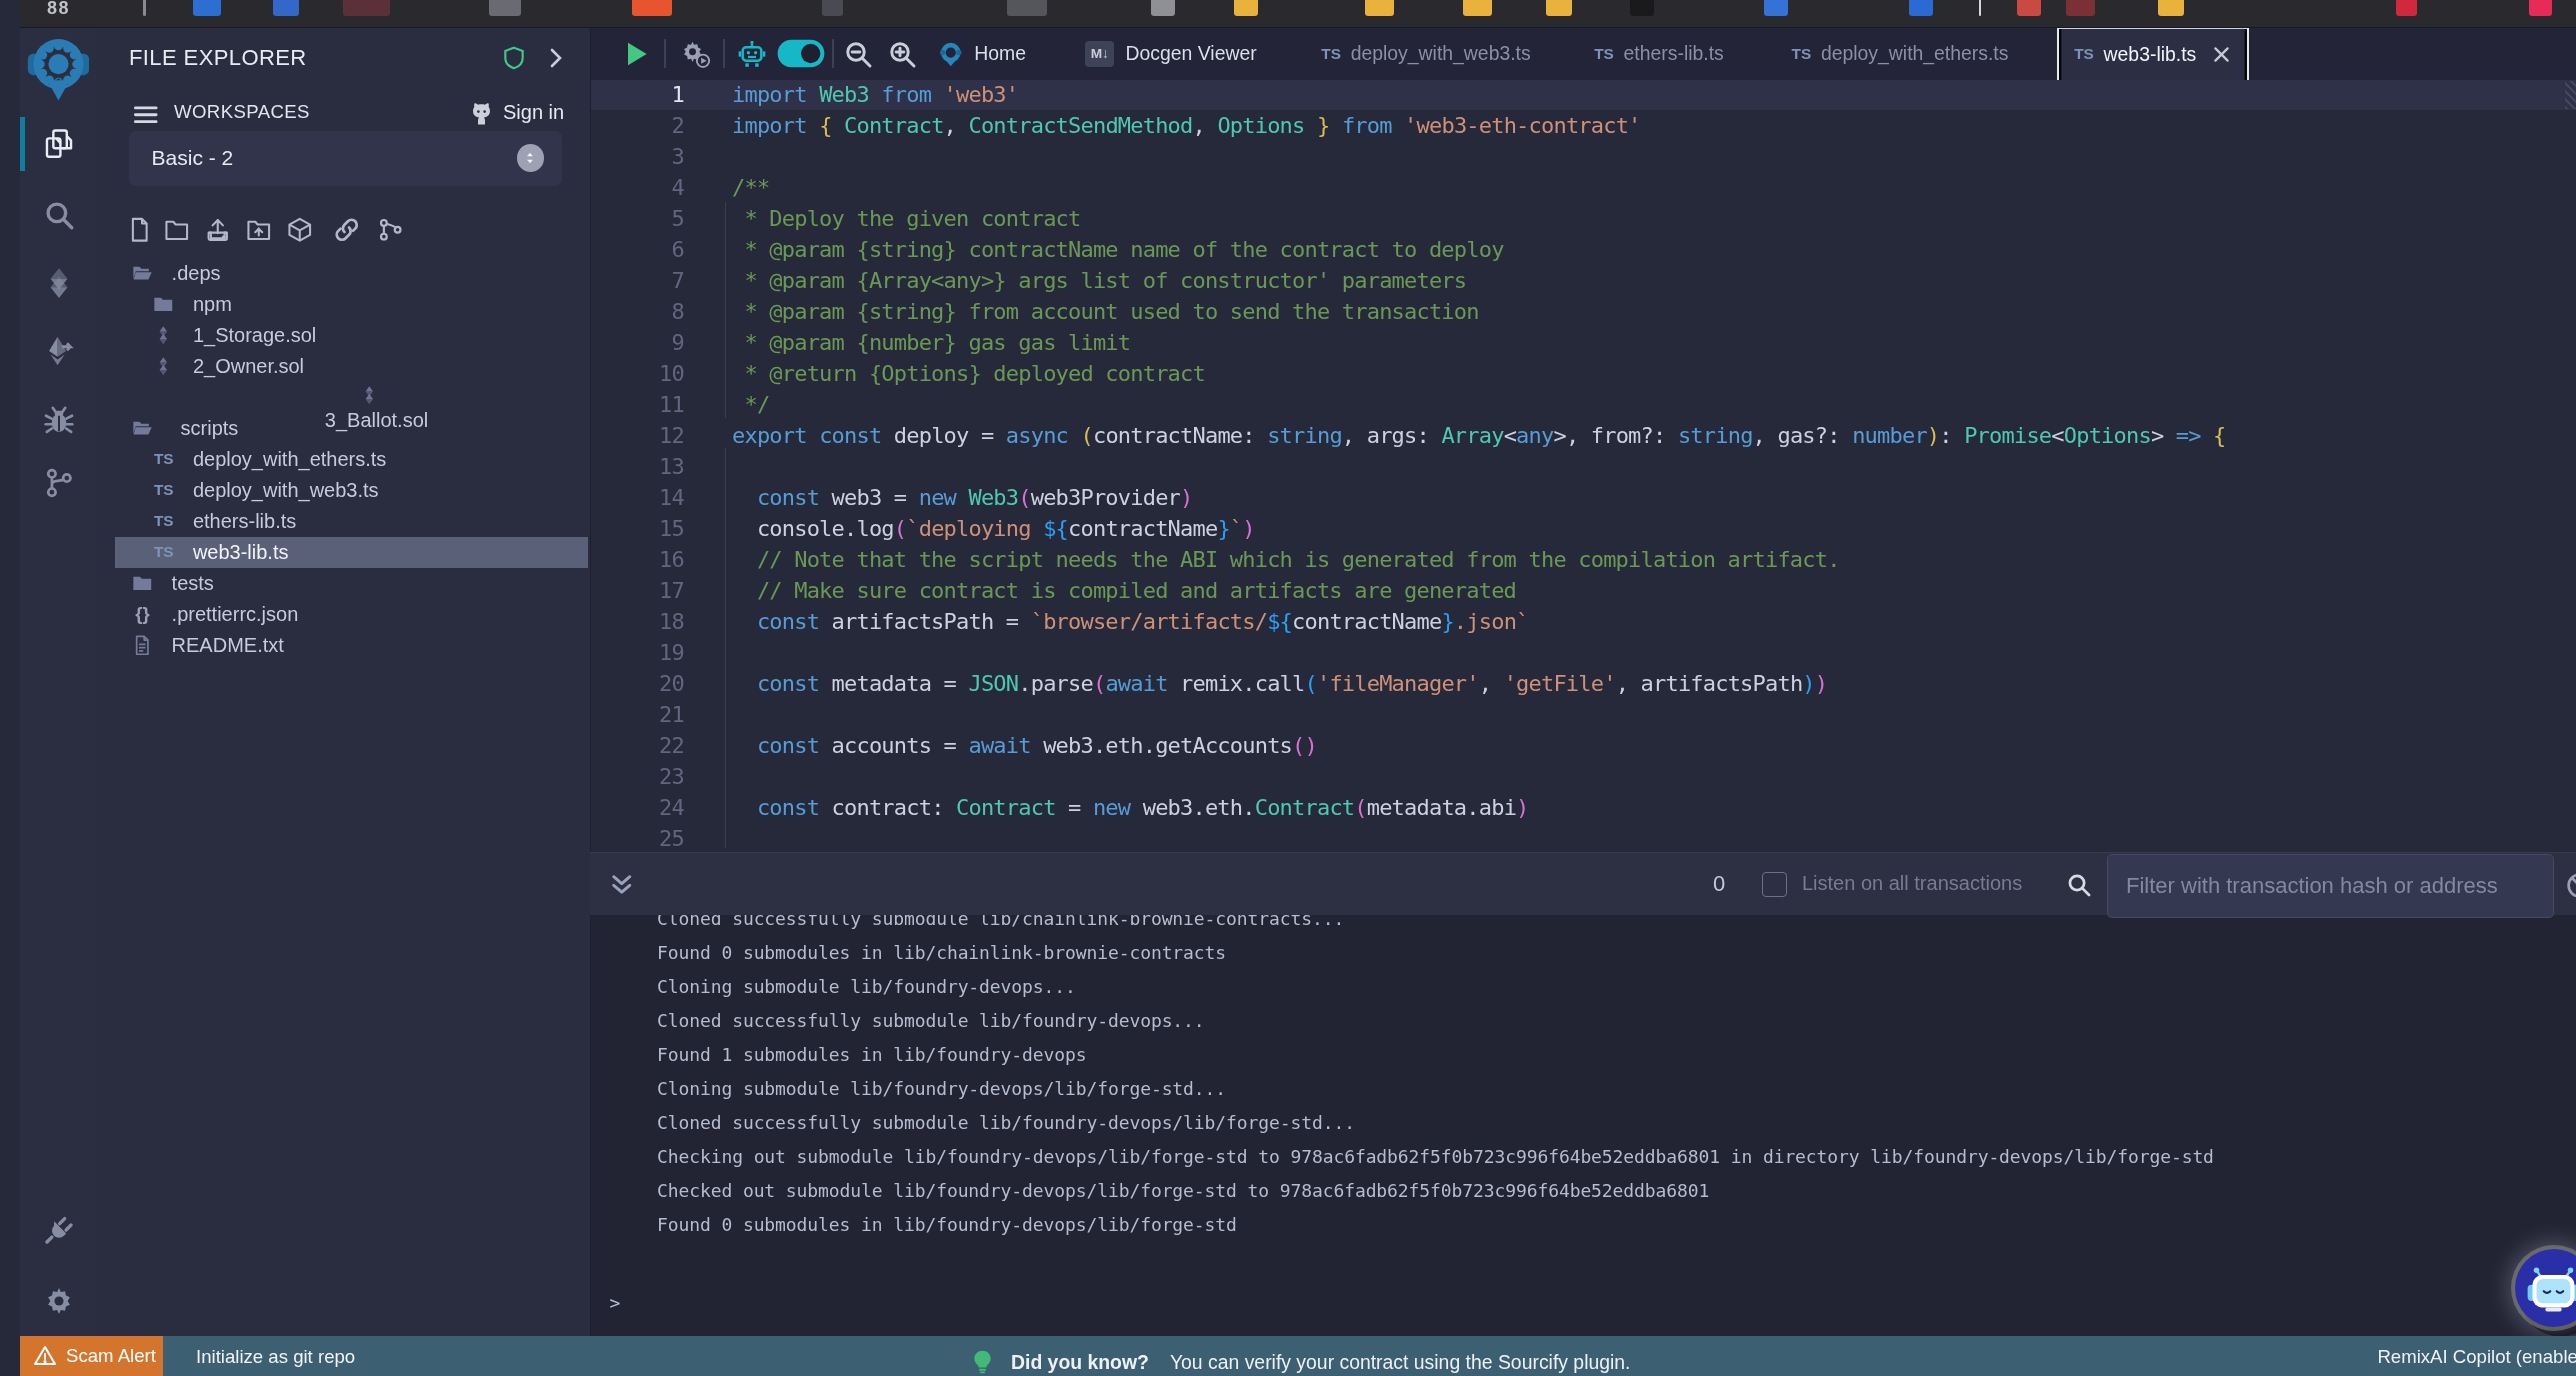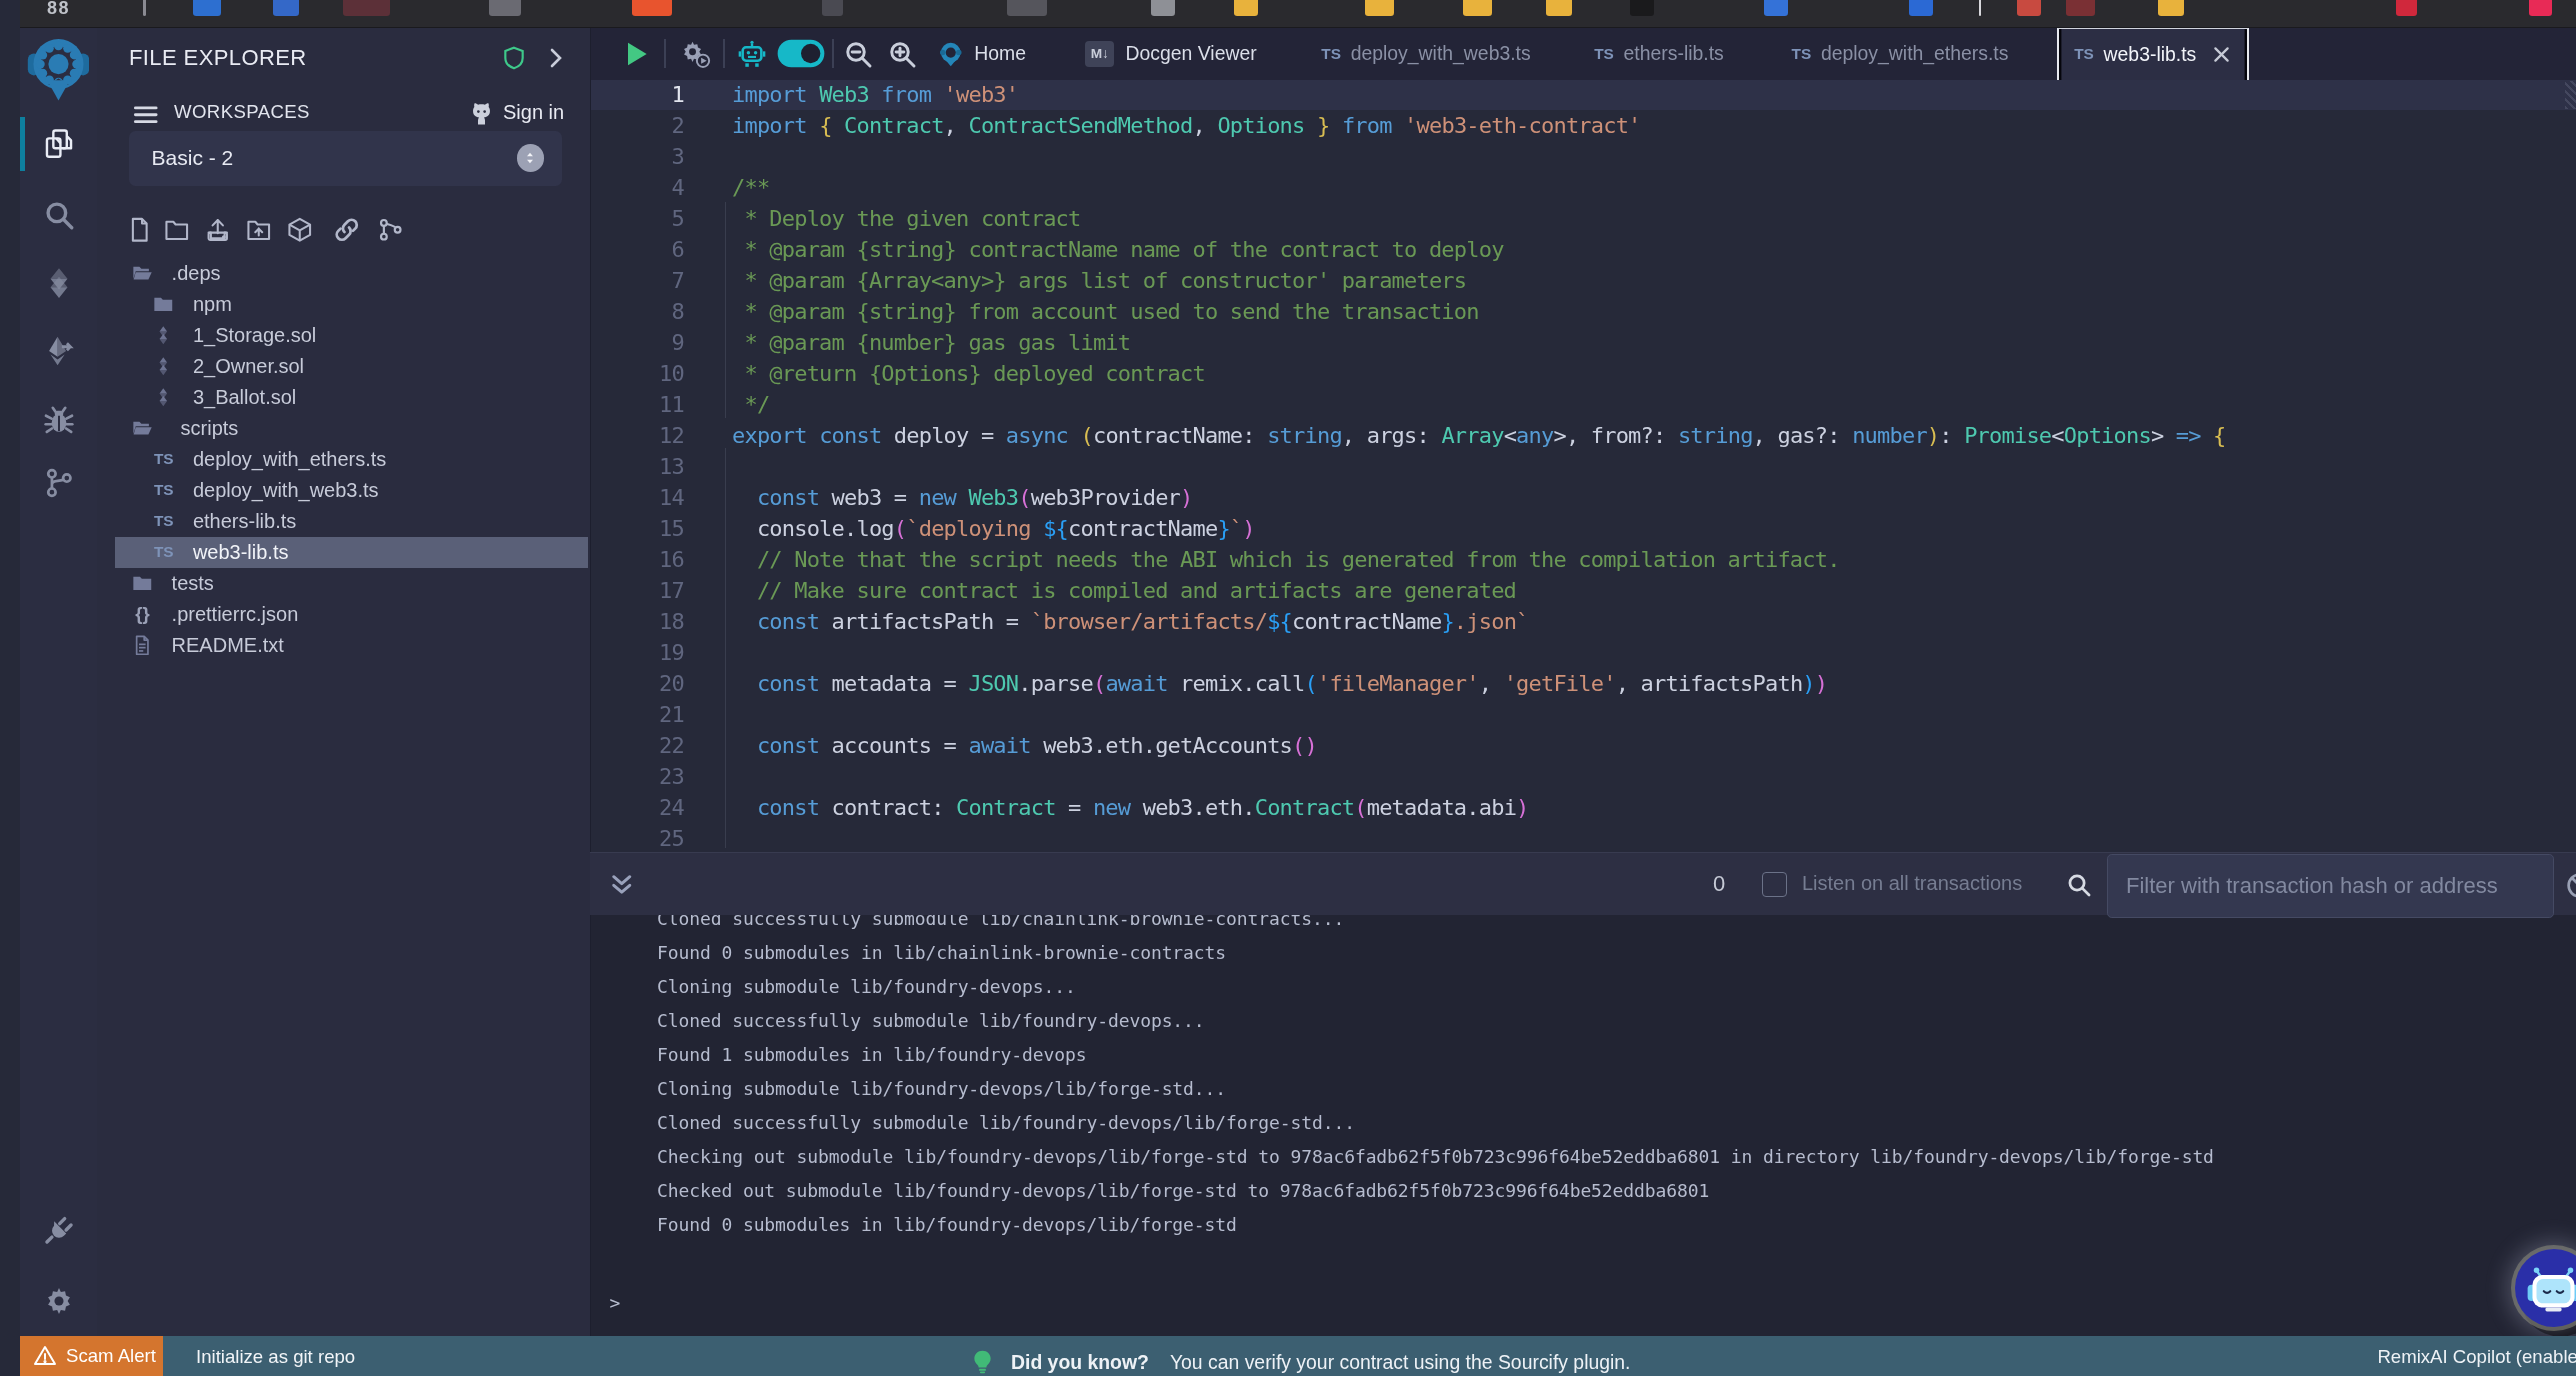--- a/index.html
+++ b/index.html
@@ -357,21 +357,21 @@
         <span class="tree-ico">
           <svg viewBox="0 0 24 24" fill="currentColor">
             <path d="M12 2.5 L8 8 h8 Z" opacity="0.9"></path>
             <path d="M8 8 L12 13.5 L16 8 Z" opacity="0.55"></path>
             <path d="M12 21.5 L8 16 h8 Z" opacity="0.55"></path>
             <path d="M8 16 L12 10.5 L16 16 Z" opacity="0.9"></path>
           </svg>
         </span>
         <span class="tree-label">2_Owner.sol</span>
       </div>
-      <div class="tree-row" style="padding-left: 35px;">
+      <div class="tree-row" style="padding-left: 35px; flex-direction: column;">
         <span class="tree-ico">
           <svg viewBox="0 0 24 24" fill="currentColor">
             <path d="M12 2.5 L8 8 h8 Z" opacity="0.9"></path>
             <path d="M8 8 L12 13.5 L16 8 Z" opacity="0.55"></path>
             <path d="M12 21.5 L8 16 h8 Z" opacity="0.55"></path>
             <path d="M8 16 L12 10.5 L16 16 Z" opacity="0.9"></path>
           </svg>
         </span>
         <span class="tree-label">3_Ballot.sol</span>
       </div>

